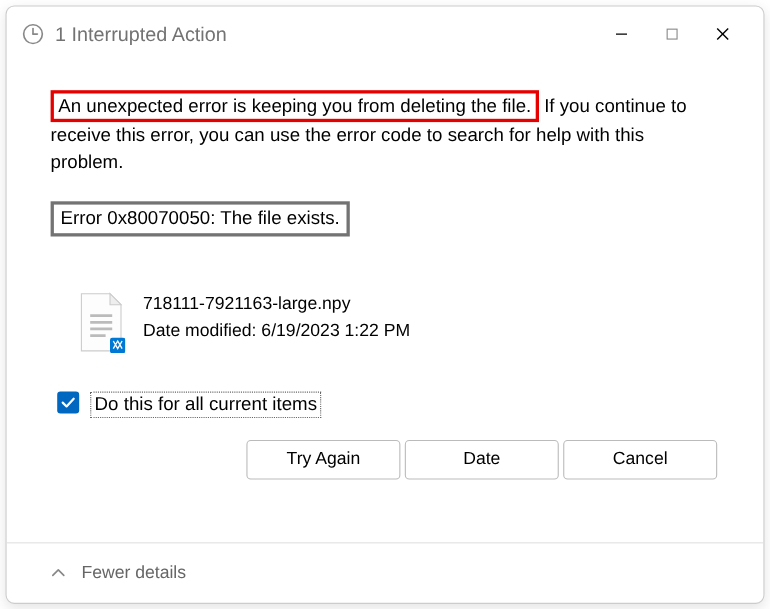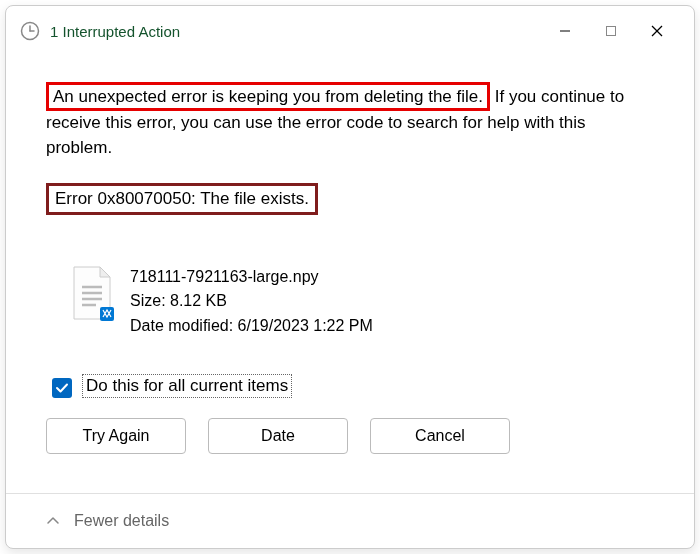--- a/index.html
+++ b/index.html
@@ -30,22 +30,22 @@
       align-items: center;
       padding: 10px 14px 8px 14px;
       gap: 10px;
     }
     .title-icon {
       width: 20px;
       height: 20px;
       flex-shrink: 0;
     }
     .title-text {
-      font-size: 15px;
-      color: #14532d;
+      font-size: 18px;
+      color: #737373;
       flex: 1;
     }
     .win-controls {
       display: flex;
       gap: 0;
     }
     .win-btn {
       width: 46px;
       height: 30px;
       display: flex;
@@ -67,21 +67,21 @@
       line-height: 1.5;
       margin-bottom: 22px;
     }
     .highlight {
       border: 3px solid #e60000;
       padding: 2px 4px;
       display: inline;
       text-align: center;
     }
     .highlight-block {
-      border: 3px solid #7f1d1d;
+      border: 3px solid #737373;
       padding: 3px 6px;
       display: inline-block;
     }
     .error-code {
       font-size: 17px;
       color: #000;
       margin-bottom: 50px;
     }
     .file-info {
       display: flex;
@@ -96,21 +96,21 @@
       position: relative;
       flex-shrink: 0;
     }
     .file-details {
       font-size: 16px;
       line-height: 1.55;
       color: #000;
     }
     .checkbox-row {
       display: flex;
-      align-items: flex-end;
+      align-items: flex-start;
       gap: 10px;
       margin-bottom: 20px;
       margin-left: 6px;
     }
     .checkbox {
       width: 20px;
       height: 20px;
       background: #0067c0;
       border-radius: 3px;
       display: flex;
@@ -124,22 +124,22 @@
       height: 14px;
     }
     .checkbox-label {
       font-size: 17px;
       color: #000;
       border: 1px dotted #666;
       padding: 1px 3px;
     }
     .button-row {
       display: flex;
-      gap: 22px;
-      justify-content: flex-start;
+      gap: 4px;
+      justify-content: flex-end;
       padding-right: 2px;
     }
     .btn {
       padding: 8px 0;
       width: 140px;
       font-size: 16px;
       background: #fff;
       border: 1px solid #bbb;
       border-radius: 4px;
       cursor: pointer;
@@ -208,21 +208,20 @@
           <line x1="12" y1="22" x2="32" y2="22" stroke="#bbb" stroke-width="2.5"></line>
           <line x1="12" y1="28" x2="32" y2="28" stroke="#bbb" stroke-width="2.5"></line>
           <line x1="12" y1="34" x2="32" y2="34" stroke="#bbb" stroke-width="2.5"></line>
           <line x1="12" y1="40" x2="26" y2="40" stroke="#bbb" stroke-width="2.5"></line>
           <rect x="30" y="42" width="14" height="14" rx="2" fill="#0078d4"></rect>
           <path d="M 33 52 L 37 45 L 41 52 M 33 45 L 37 52 L 41 45" stroke="#fff" stroke-width="1.2" fill="none"></path>
         </svg>
       </div>
       <div class="file-details">
         <div>718111-7921163-large.npy</div>
-        <div><span>Size: </span><span>8.12 KB</span></div>
         <div><span>Date modified: </span><span>6/19/2023 1:22 PM</span></div>
       </div>
     </div>
 
     <div class="checkbox-row">
       <div class="checkbox">
         <svg viewBox="0 0 14 14">
           <path d="M 2 7 L 5.5 10.5 L 12 3.5" stroke="#fff" stroke-width="2" fill="none" stroke-linecap="round" stroke-linejoin="round"></path>
         </svg>
       </div>

